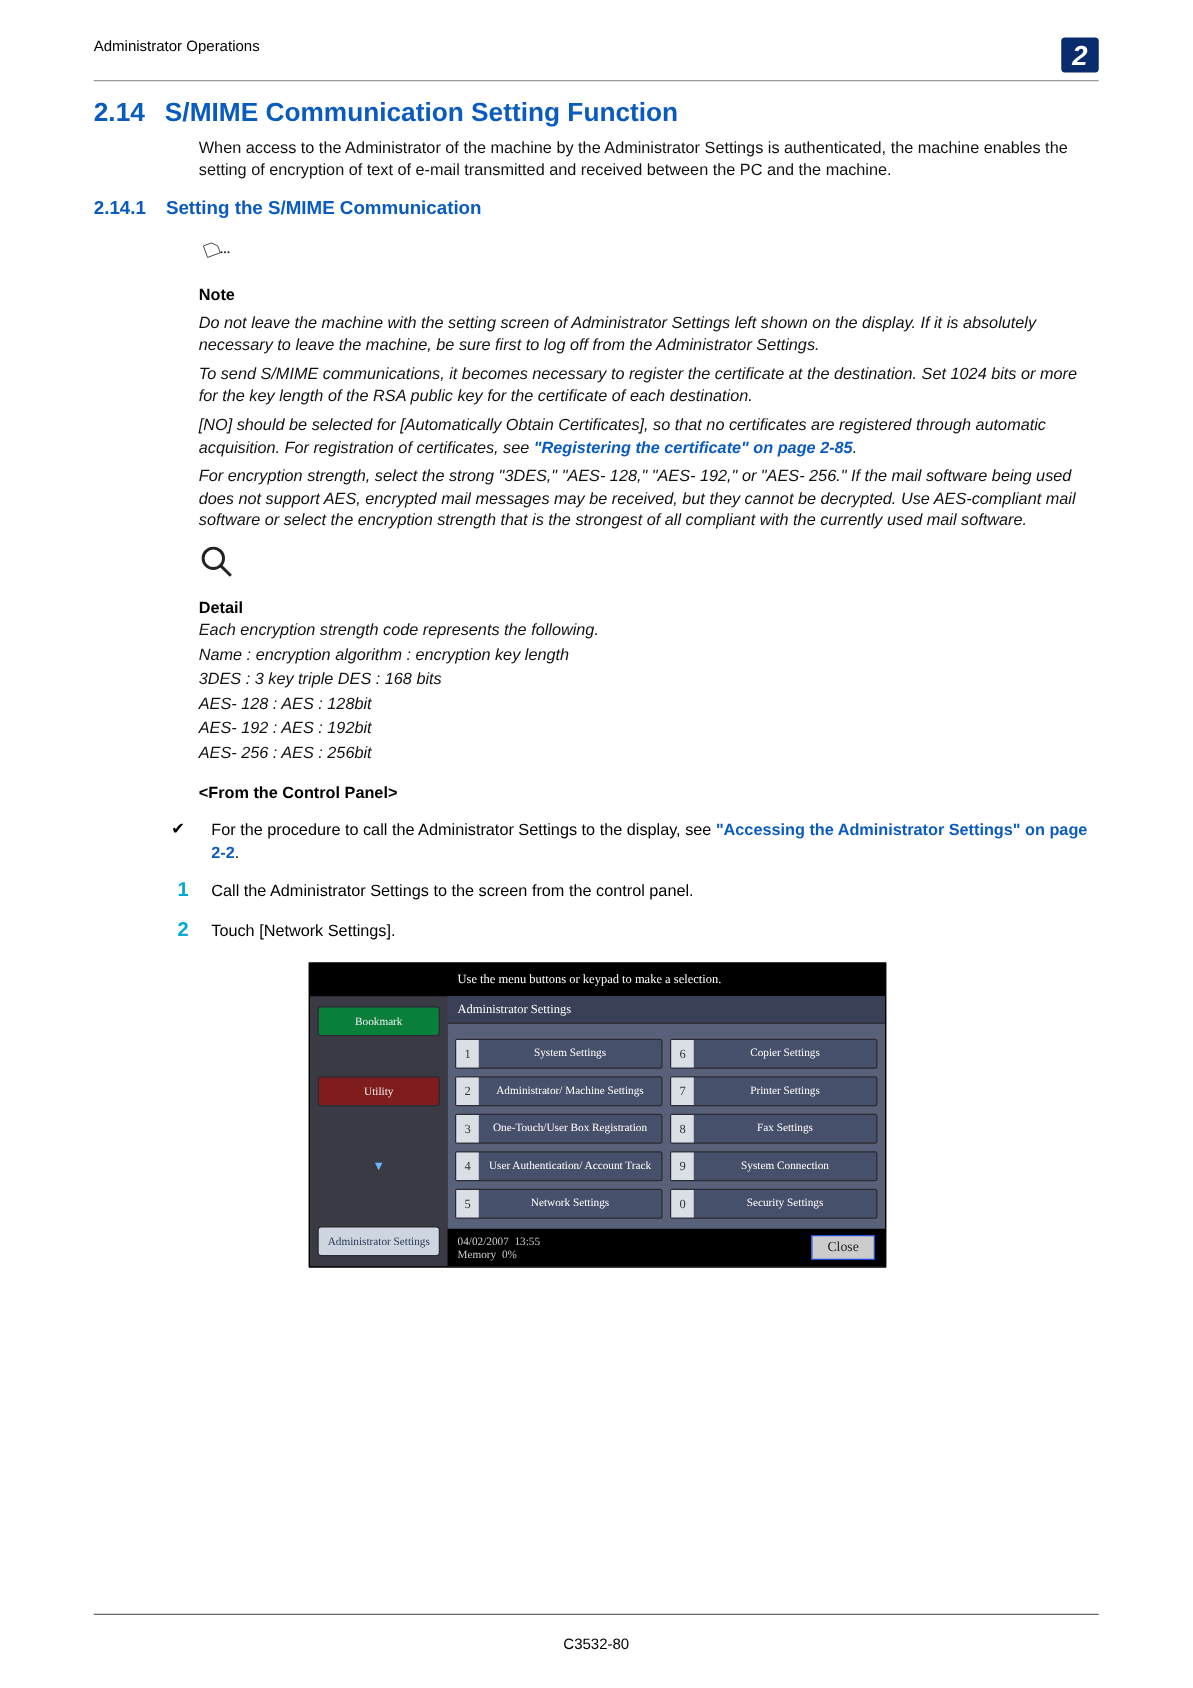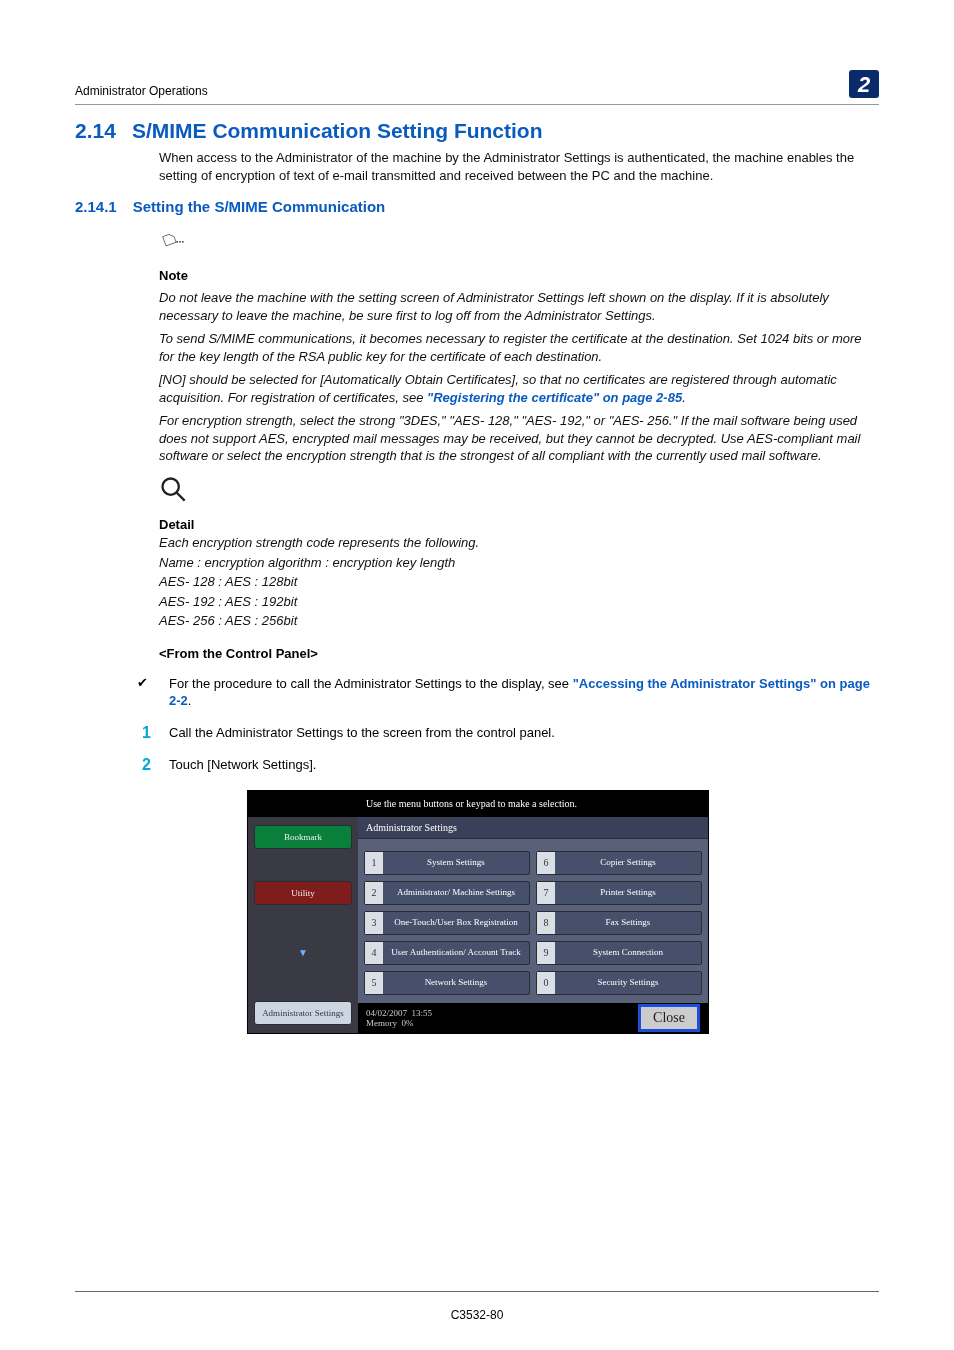--- a/index.html
+++ b/index.html
@@ -14,24 +14,22 @@
   .page {
     box-sizing: border-box;
     padding: 30px 75px 40px 75px;
     width: 954px;
     min-height: 1300px;
   }
   
   .top-bar {
     display:flex;
     justify-content: space-between;
-    align-items: flex-end;
     font-size:12px;
     padding-bottom: 4px;
-    margin-top: 40px;
   }
   .top-bar .chapter-box {
     background:#0a2b6b;
     color:#fff;
     font-weight:bold;
     font-style: italic;
     font-size:22px;
     width:30px;
     height:28px;
     text-align:center;
@@ -183,22 +181,22 @@
     color:#ccc;
     gap:12px;
     margin-top:auto;
     height:22px;
   }
   .statusbar .filler { flex:1; }
   .close-btn {
     background:#ccc;
     color:#222;
     padding:3px 12px;
-    font-size:14px;
-    border:3px solid #1d4ed8;
+    font-size:11px;
+    border:1px solid #1d4ed8;
   }
 
   
   .foot-rule {
     position:absolute;
     left:75px; right:75px; bottom:50px;
     border:none; border-top:1px solid #666;
   }
   .foot {
     position:absolute;
@@ -254,20 +252,21 @@
   <span class="detail-glyph" style="margin-top:10px;">
     <svg class="svg-icon" viewBox="0 0 24 24">
       <circle cx="10" cy="10" r="7" fill="none" stroke="#222" stroke-width="2"></circle>
       <line x1="15" y1="15" x2="22" y2="22" stroke="#222" stroke-width="2"></line>
     </svg>
   </span>
   <div class="body-col">
     <div class="subhead">Detail</div>
     <p class="para italic" style="margin:2px 0;">Each encryption strength code represents the following.</p>
     <p class="para italic" style="margin:2px 0;">Name : encryption algorithm : encryption key length</p>
+    <p class="para italic" style="margin:2px 0;">3DES : 3 key triple DES : 168 bits</p>
     <p class="para italic" style="margin:2px 0;">AES- 128 : AES : 128bit</p>
     <p class="para italic" style="margin:2px 0;font-style:italic;">AES- 192 : AES : 192bit</p>
     <p class="para italic" style="margin:2px 0;">AES- 256 : AES : 256bit</p>
   </div>
 
   <div class="body-col" style="margin-top:16px;">
     <div class="subhead">&lt;From the Control Panel&gt;</div>
   </div>
 
   <div class="check-line">

